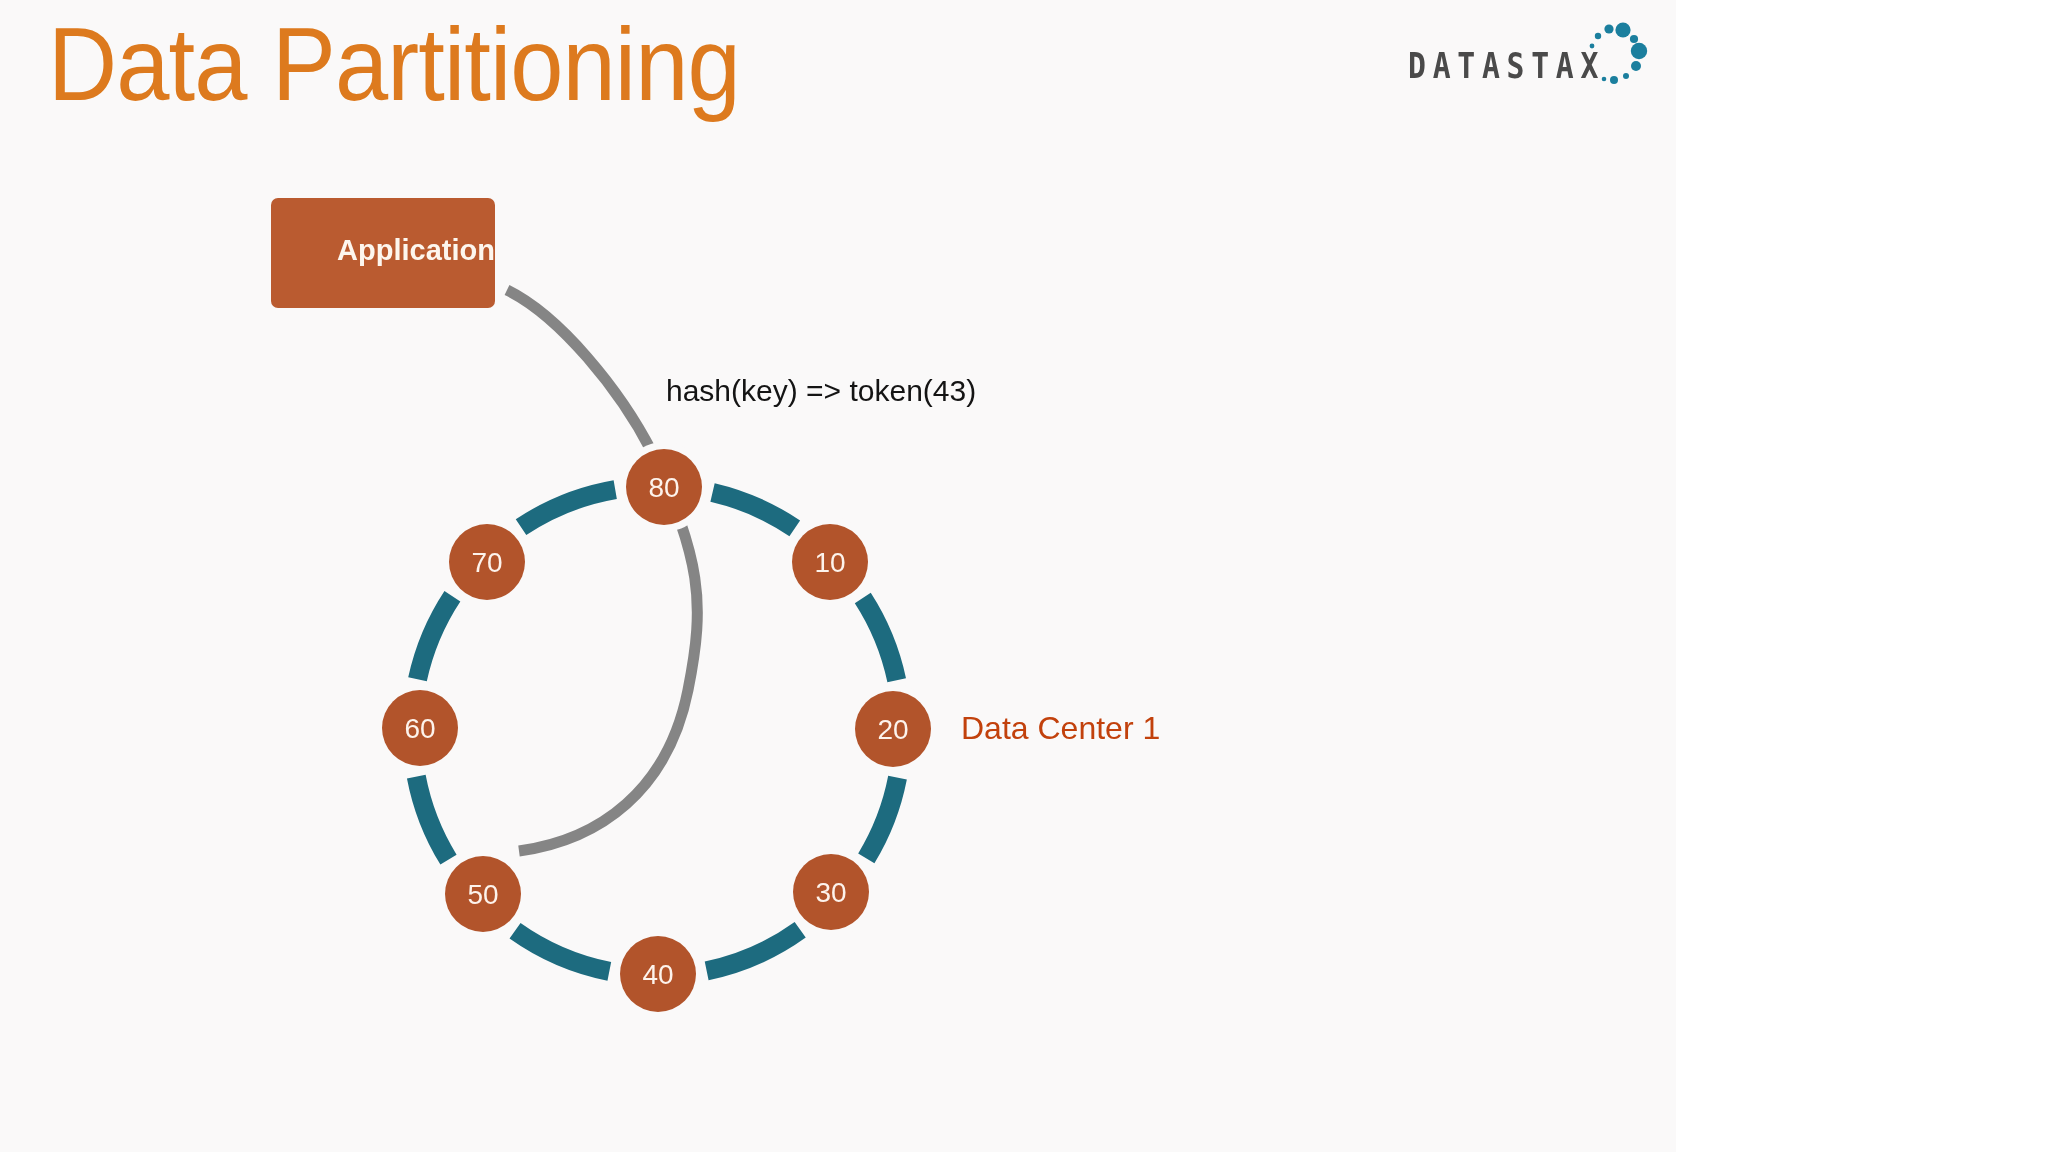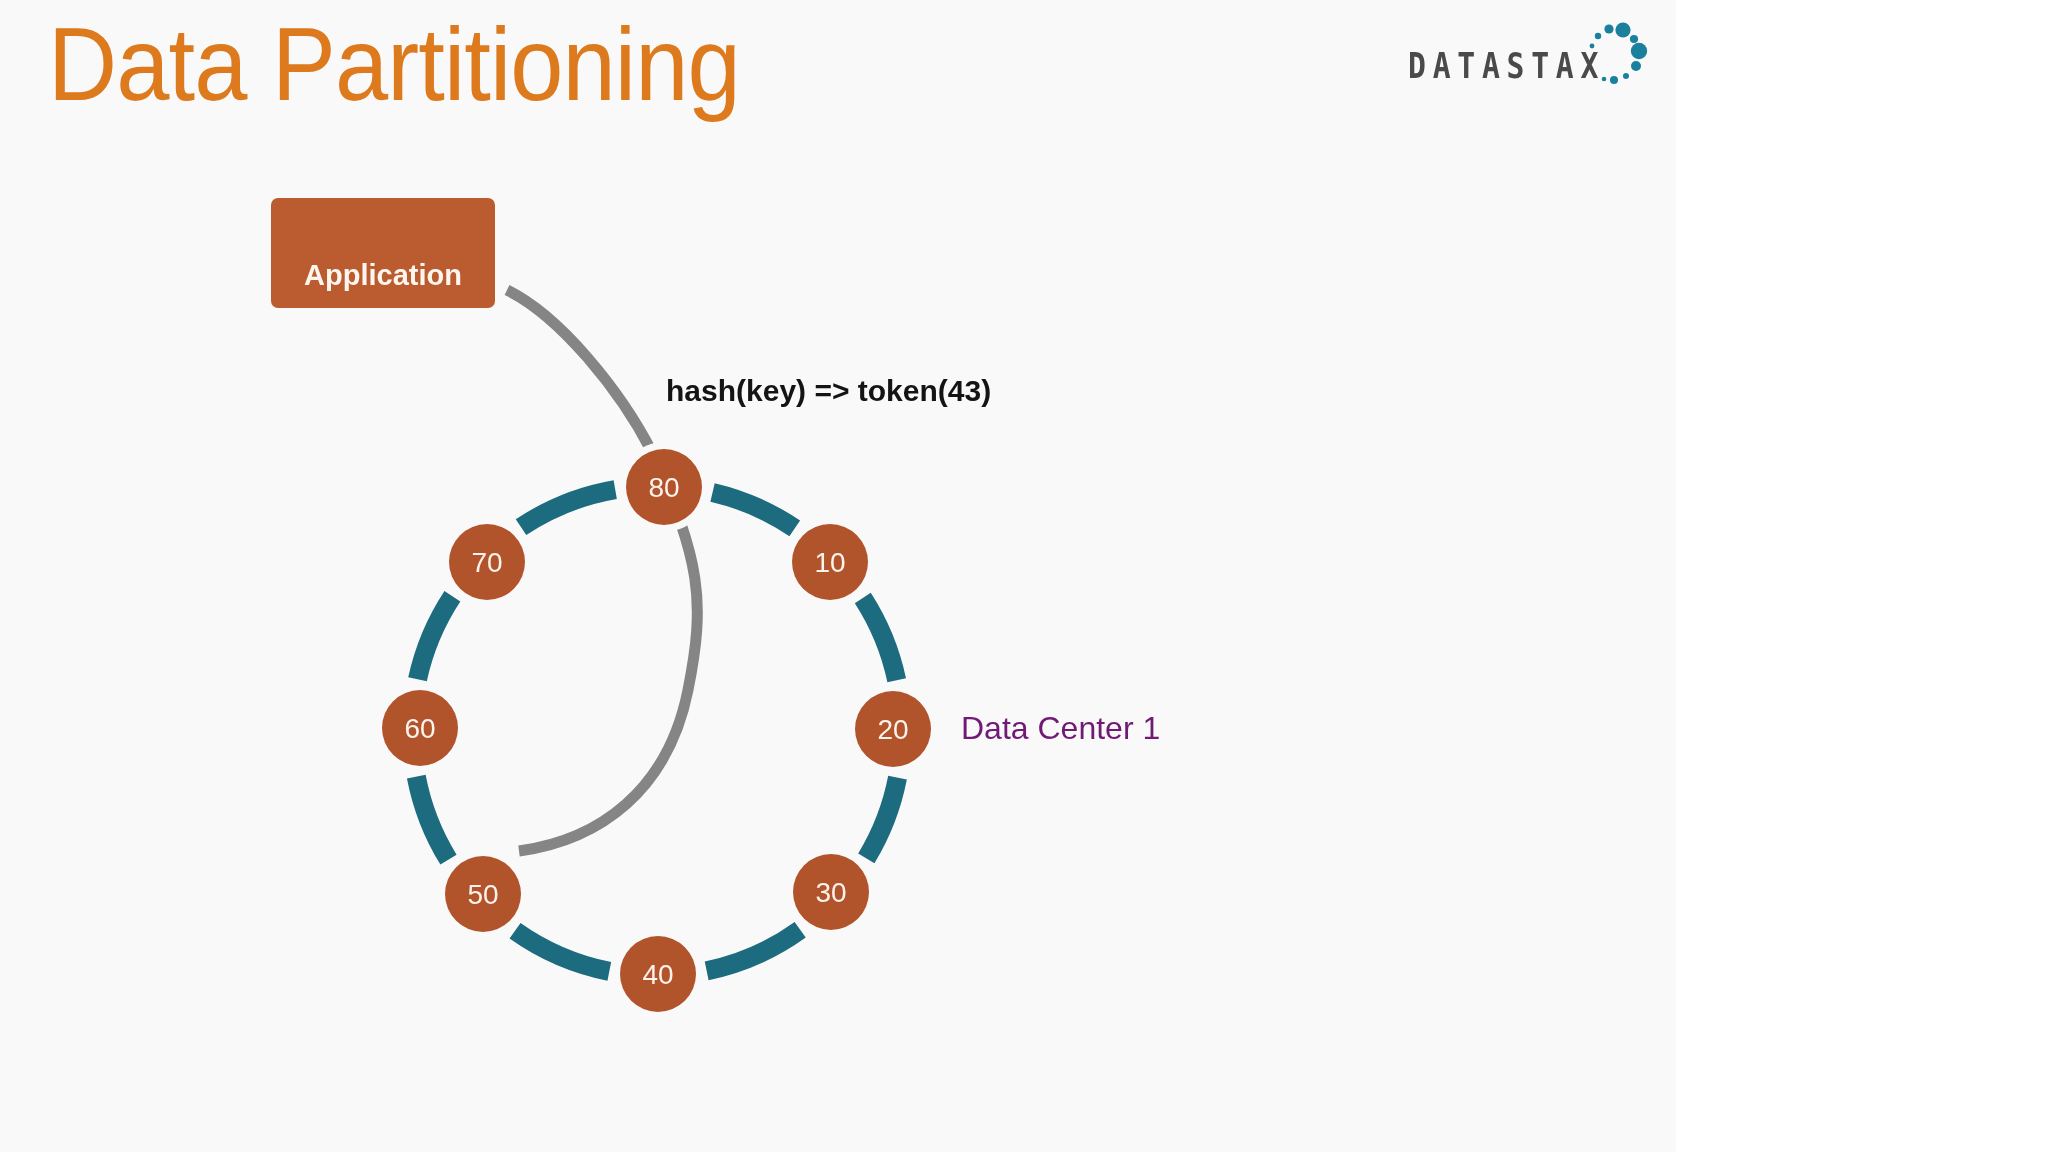--- a/index.html
+++ b/index.html
@@ -63,52 +63,51 @@
     width: 224px;
     height: 110px;
     background: #ba5b30;
     border-radius: 7px;
     box-shadow: 0 0 0 5px #faf9f9;
   }
   #app-box-label {
     position: absolute;
     left: 0; right: 0;
     top: 36px;
-    text-align: center;
+    text-align: right;
     color: #fdf6ee;
     font-size: 29px;
     font-weight: 700;
-    margin-top: 25px;
   }
 
   
   #ring-svg {
     position: absolute;
     left: 0; top: 0;
     width: 2048px;
     height: 1152px;
   }
 
   
   #hash-label {
     position: absolute;
     left: 666px;
     top: 374px;
     font-size: 30px;
-    font-weight: 700;
+    font-weight: 400;
     color: #141414;
     white-space: nowrap;
   }
   #dc-label {
     position: absolute;
     left: 961px;
     top: 710px;
     font-size: 32px;
     font-weight: 400;
-    color: #701a75;
+    color: #c2410c;
     white-space: nowrap;
   }
 
   .node-text {
     font-family: "Liberation Sans", sans-serif;
     font-size: 28px;
     fill: #fdf3ec;
   }
 </style>
 </head>

